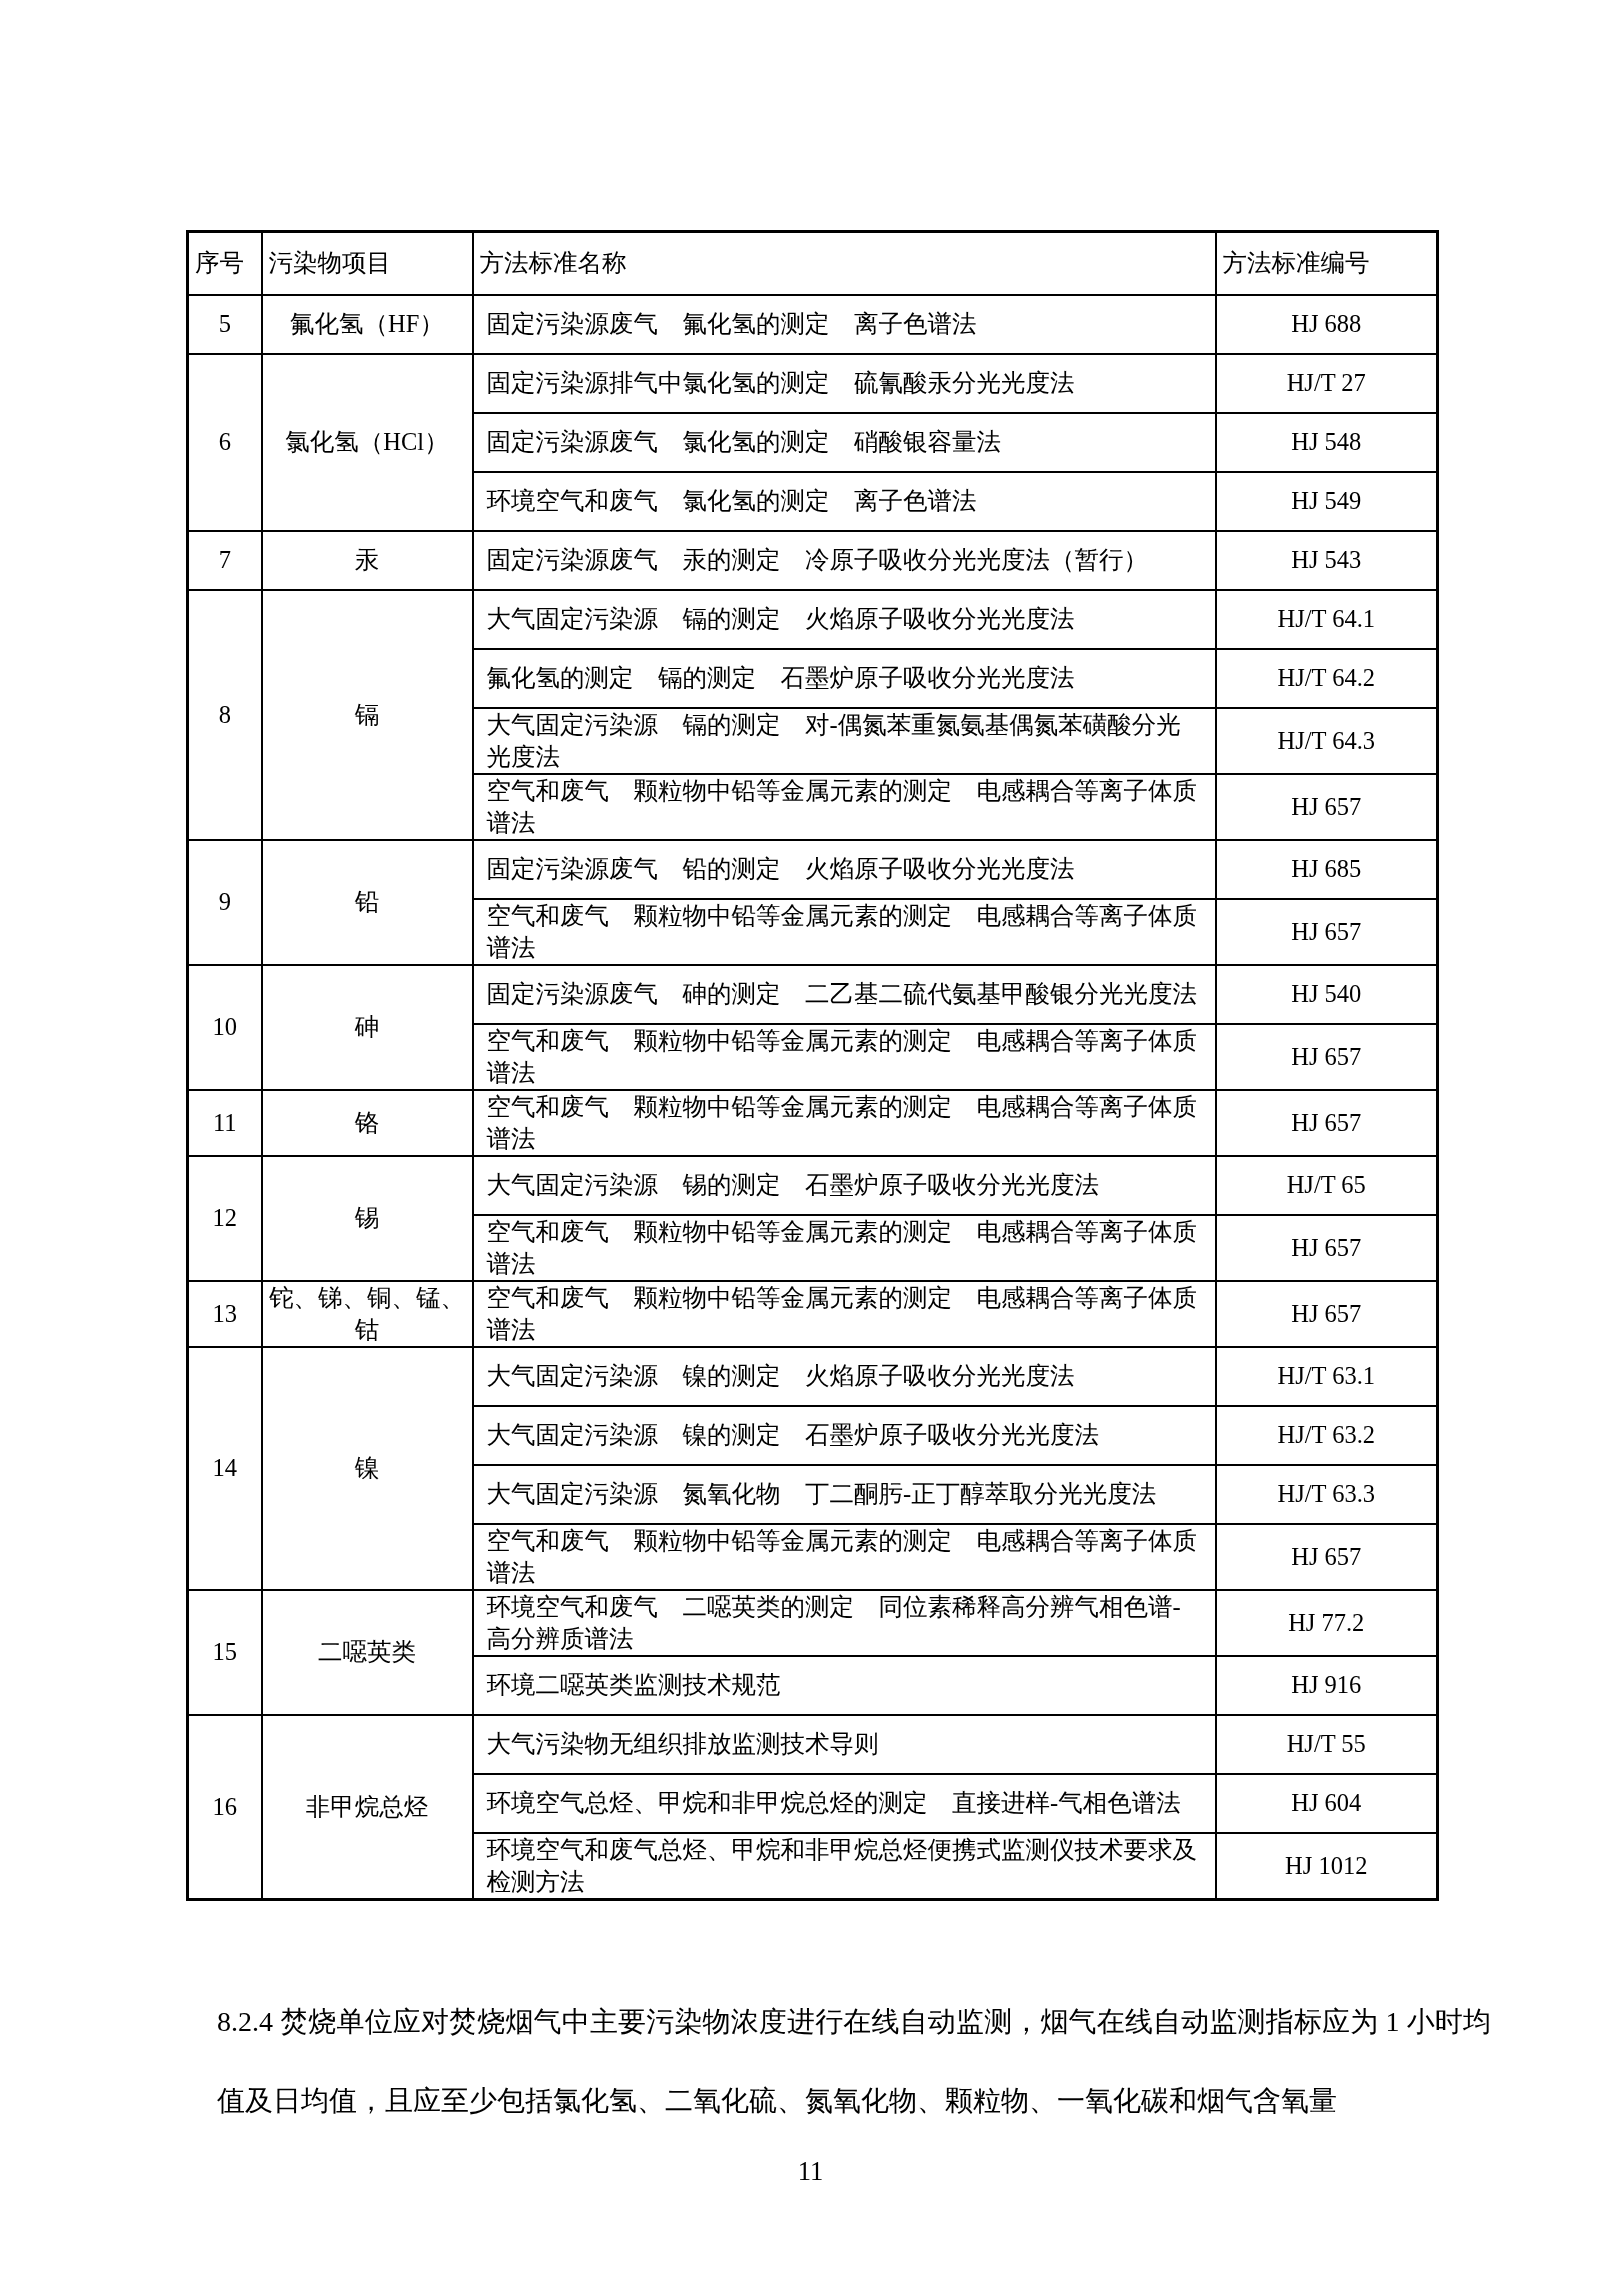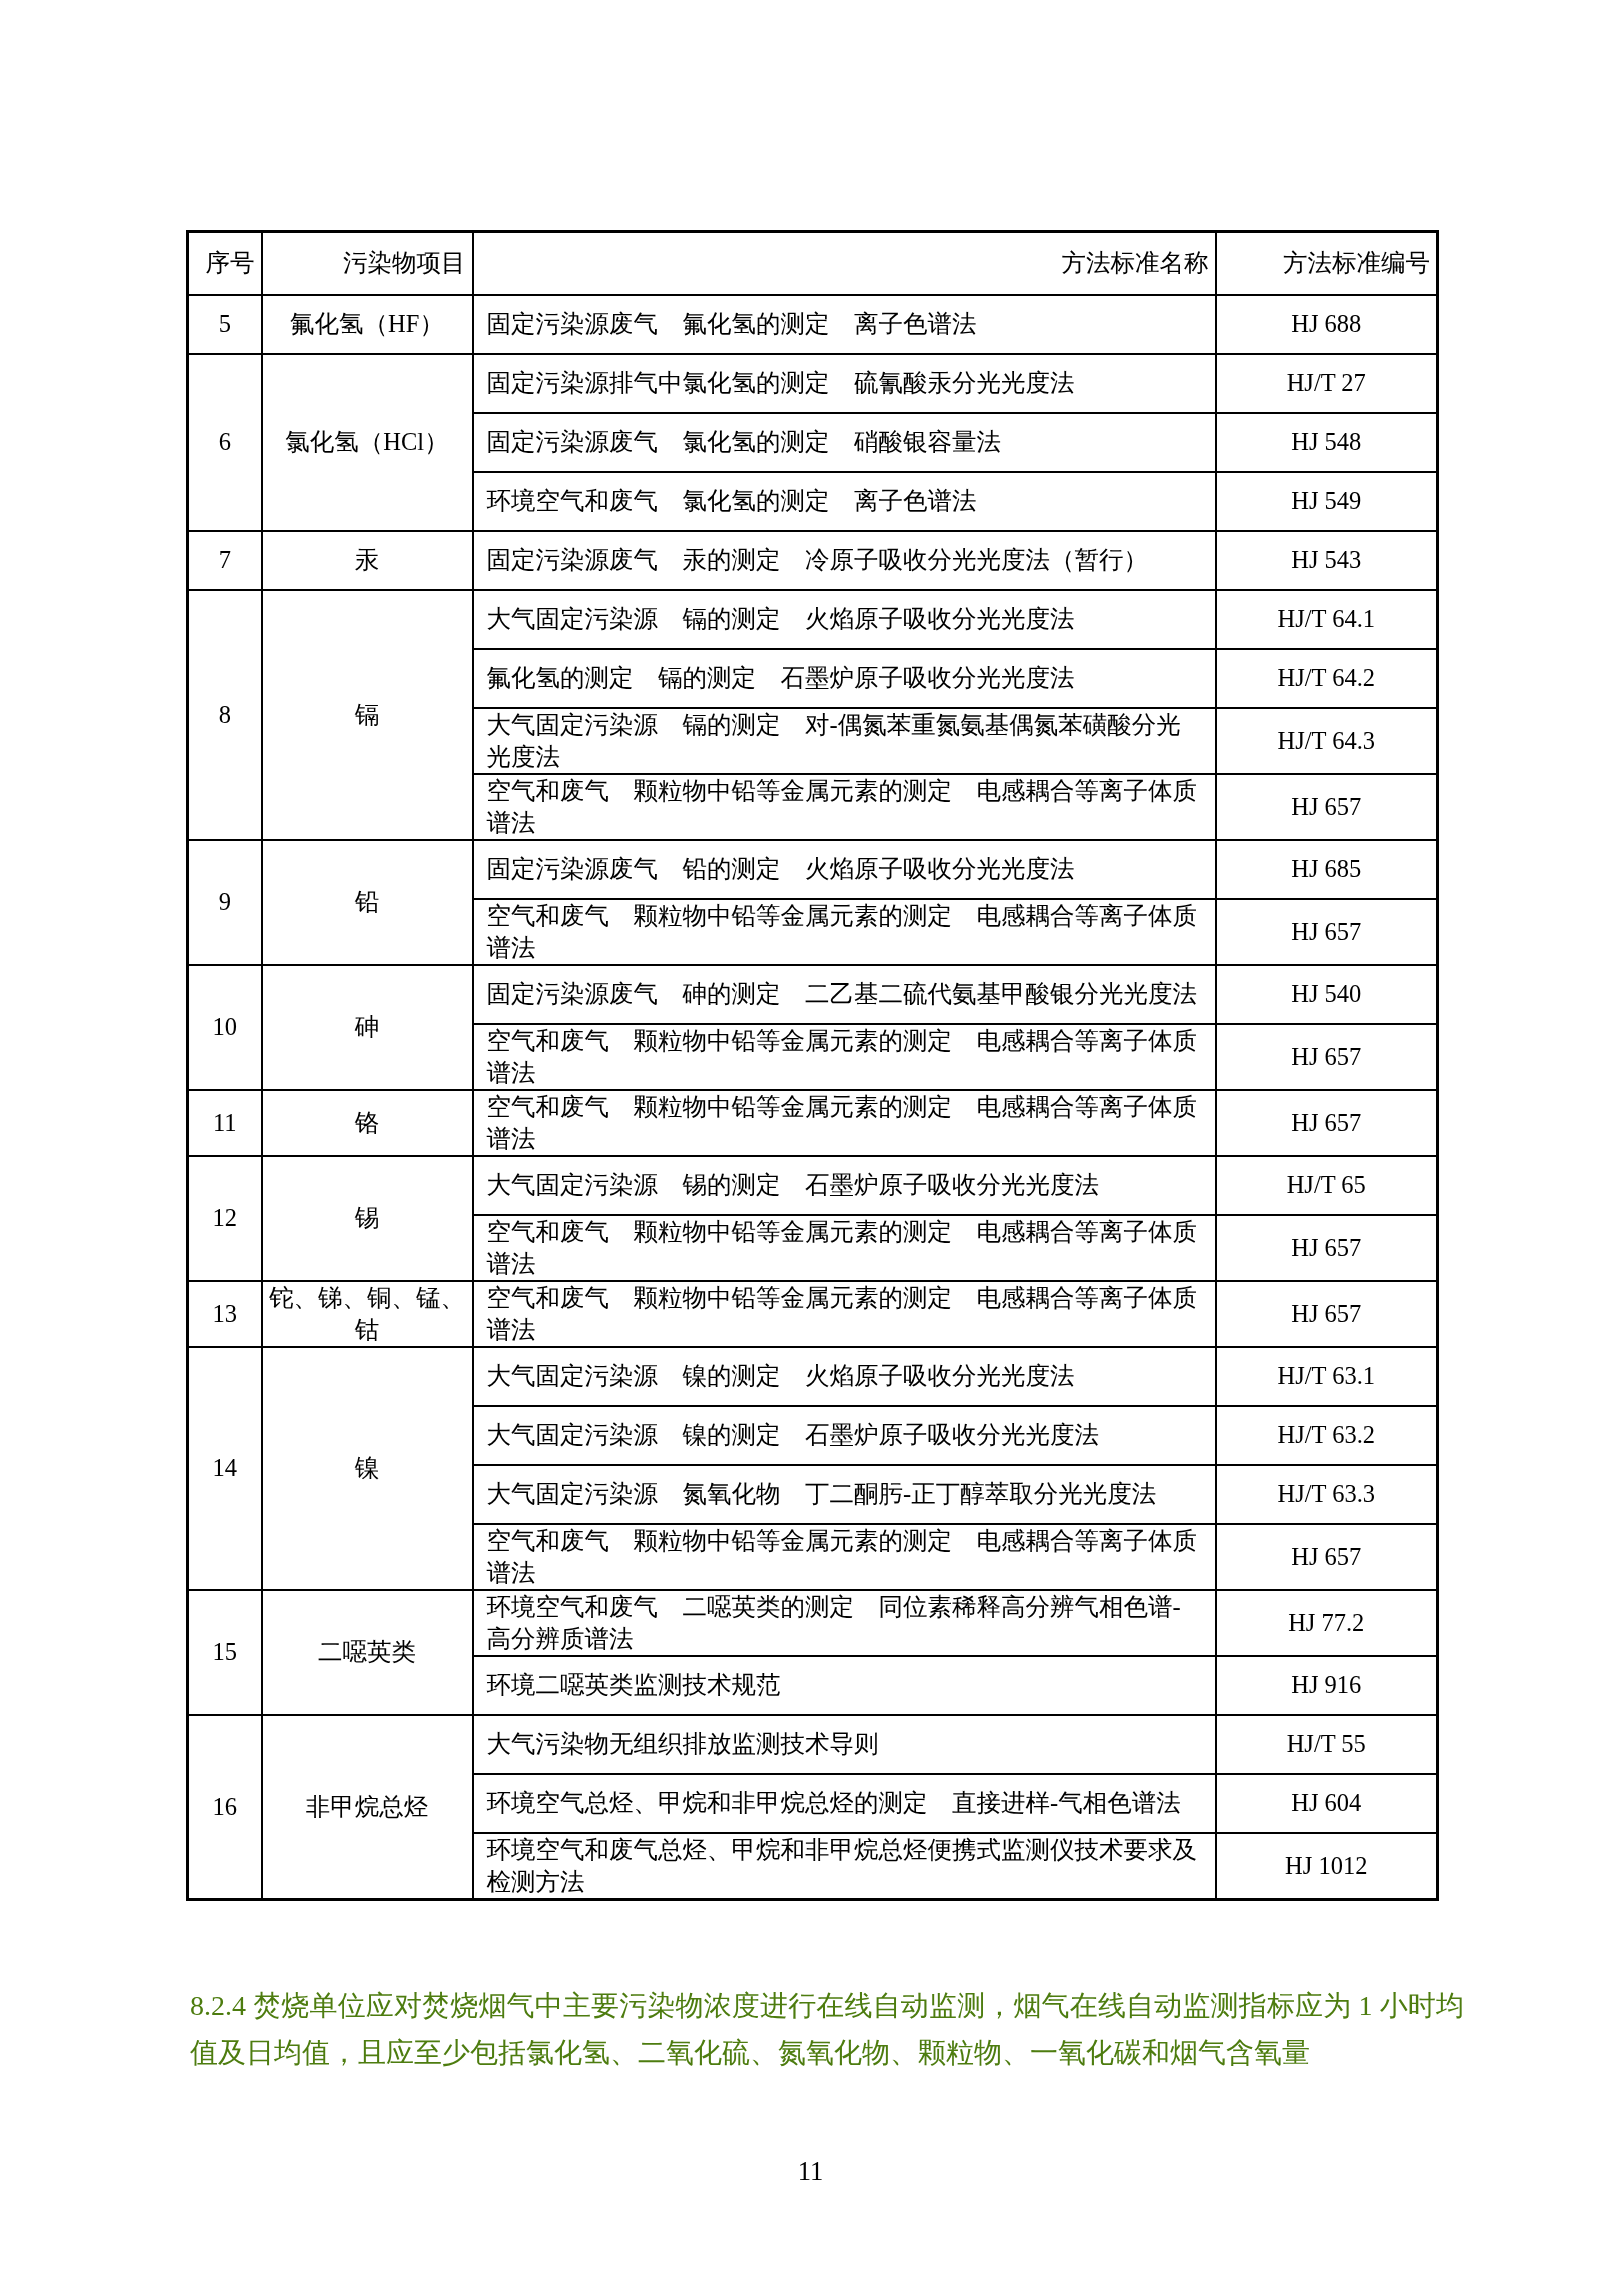--- a/index.html
+++ b/index.html
@@ -29,37 +29,37 @@
     border-right-width: 2.9px;
     font-size: 24.5px;
     font-weight: normal;
     line-height: 32px;
     vertical-align: middle;
     color: #000000;
     overflow: hidden;
   }
   table.standards thead th {
     height: 63px;
-    text-align: right;
+    text-align: left;
     border-bottom-width: 2.9px;
     padding: 0 5.9px;
   }
   table.standards td { height: 59px; }
   tr.group-start td { border-top-width: 2.9px; }
   td.c-no, td.c-pollutant { text-align: center; padding: 0 5.9px; }
   td.c-name { text-align: left; padding: 0 13px; }
   td.c-code { text-align: center; padding: 0 19px; }
   .clause {
     position: absolute;
-    left: 190px; top: 1982px;
+    left: 217px; top: 1982px;
     width: 1274px;
     font-size: 28px;
-    line-height: 47px;
+    line-height: 79px;
     text-align: justify;
-    color: #4d7c0f;
+    color: #000000;
   }
   .page-number {
     position: absolute;
     left: 0; top: 2156px;
     width: 100%;
     text-align: center;
     font-size: 26.5px;
     color: #000000;
   }
 </style>

